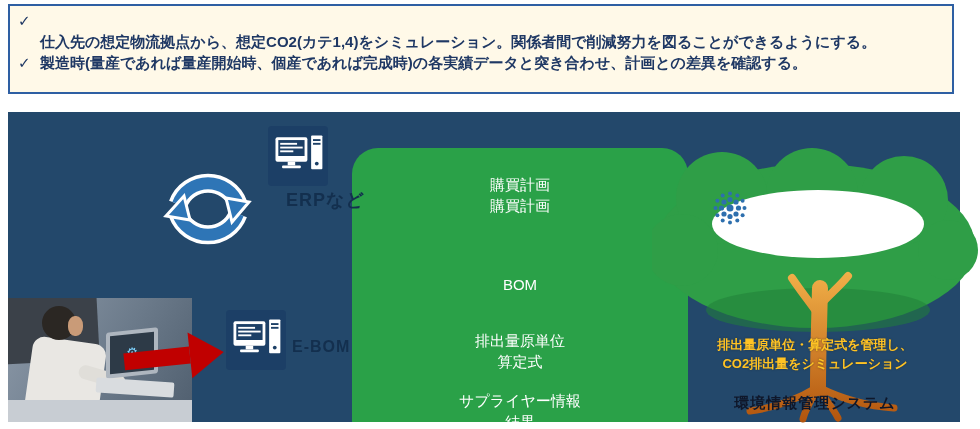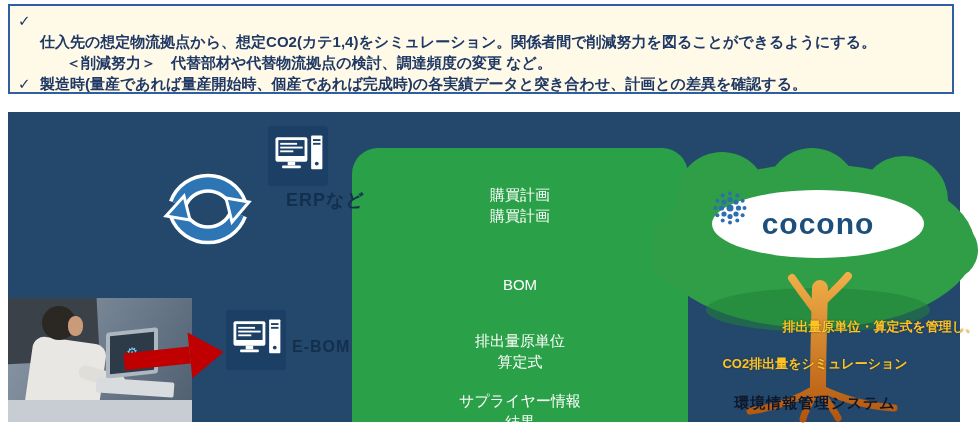--- a/index.html
+++ b/index.html
@@ -45,48 +45,45 @@
   .photo .arm{position:absolute;left:70px;top:72px;width:48px;height:14px;background:#e0ded9;border-radius:7px;transform:rotate(16deg);}
   .photo .lap-scr{position:absolute;left:98px;top:32px;width:52px;height:46px;background:#aeb6bf;border-radius:3px;transform:skewY(-6deg);}
   .photo .lap-scr .inner{position:absolute;left:4px;top:4px;right:4px;bottom:4px;background:#2d3a47;color:#7fd4ff;font-size:13px;text-align:center;line-height:38px;}
   .photo .lap-base{position:absolute;left:88px;top:82px;width:78px;height:15px;background:#d9dcdf;border-radius:2px;transform:rotate(4deg);}
   .photo .desk{position:absolute;left:0;bottom:0;width:100%;height:22px;background:#c8cdd3;}
 
   
   .green-panel{position:absolute;left:352px;top:148px;width:336px;height:274px;background:#2aa148;
     border-radius:26px 26px 0 0;z-index:2;}
   .ggroup{position:absolute;left:0;width:100%;text-align:center;color:#ffffff;font-size:15px;line-height:21px;}
-  .gg1{top:38px;font-family:Liberation Mono, monospace;}.gg2{top:126px;}.gg3{top:182px;}.gg4{top:242px;}
+  .gg1{top:26px;}.gg2{top:126px;}.gg3{top:182px;}.gg4{top:242px;}
 
   
   .tree{position:absolute;left:652px;top:138px;width:326px;height:291px;z-index:2;}
   .tree svg{position:absolute;left:0;top:0;}
   .logo-ellipse{position:absolute;left:60px;top:52px;width:212px;height:68px;background:#ffffff;border-radius:50%;
     display:flex;align-items:center;justify-content:center;gap:9px;z-index:3;}
   .logo-text{font-size:30px;font-weight:700;color:#1c4f7c;letter-spacing:1px;}
   .tree-caption{position:absolute;left:0;width:100%;text-align:center;color:#ffc324;font-size:13px;font-weight:700;
     z-index:4;text-shadow:0 0 2px rgba(40,40,40,.65);}
-  .cap1{top:180px;text-align:right;}.cap2{top:217px;}
+  .cap1{top:198px;}.cap2{top:217px;}
   .sys-name{position:absolute;left:0;width:100%;text-align:center;top:256px;color:#0f172a;
     font-size:15px;font-weight:700;z-index:4;letter-spacing:1px;}
 </style>
 </head>
 <body>
 
 <div class="stage">
 
   <div class="header-box">
     <div class="hline">
       <span class="bullet">✓</span>
     </div>
     <div class="hline hl-ind1">
       <span>仕入先の想定物流拠点から、想定CO2(カテ1,4)をシミュレーション。関係者間で削減努力を図ることができるようにする。</span>
-    </div>
-    <div class="hline hl-ind2">
-      <span>＜削減努力＞　代替部材や代替物流拠点の検討、調達頻度の変更 など。</span>
     </div>
     <div class="hline">
       <span class="bullet">✓</span>
       <span>製造時(量産であれば量産開始時、個産であれば完成時)の各実績データと突き合わせ、計画との差異を確認する。</span>
     </div>
   </div>
 
   <div class="navy"></div>
 
   <div class="pc pc1">
@@ -221,21 +218,20 @@
             <circle cx="10.7" cy="30.6" r="2"></circle>
             <circle cx="5.4" cy="25.3" r="2"></circle>
           <circle cx="3.5" cy="18" r="2"></circle>
             <circle cx="5.4" cy="10.7" r="2"></circle>
             <circle cx="10.7" cy="5.4" r="2"></circle>
           <circle cx="18" cy="3.5" r="2"></circle>
             <circle cx="25.3" cy="5.4" r="2"></circle>
             <circle cx="30.6" cy="10.7" r="2"></circle>
         </g>
       </svg>
-      <span class="logo-text">cocono</span>
     </div>
 
     <div class="tree-caption cap1">排出量原単位・算定式を管理し、</div>
     <div class="tree-caption cap2">CO2排出量をシミュレーション</div>
     <div class="sys-name">環境情報管理システム</div>
   </div>
 
 </div>
 
 </body></html>

